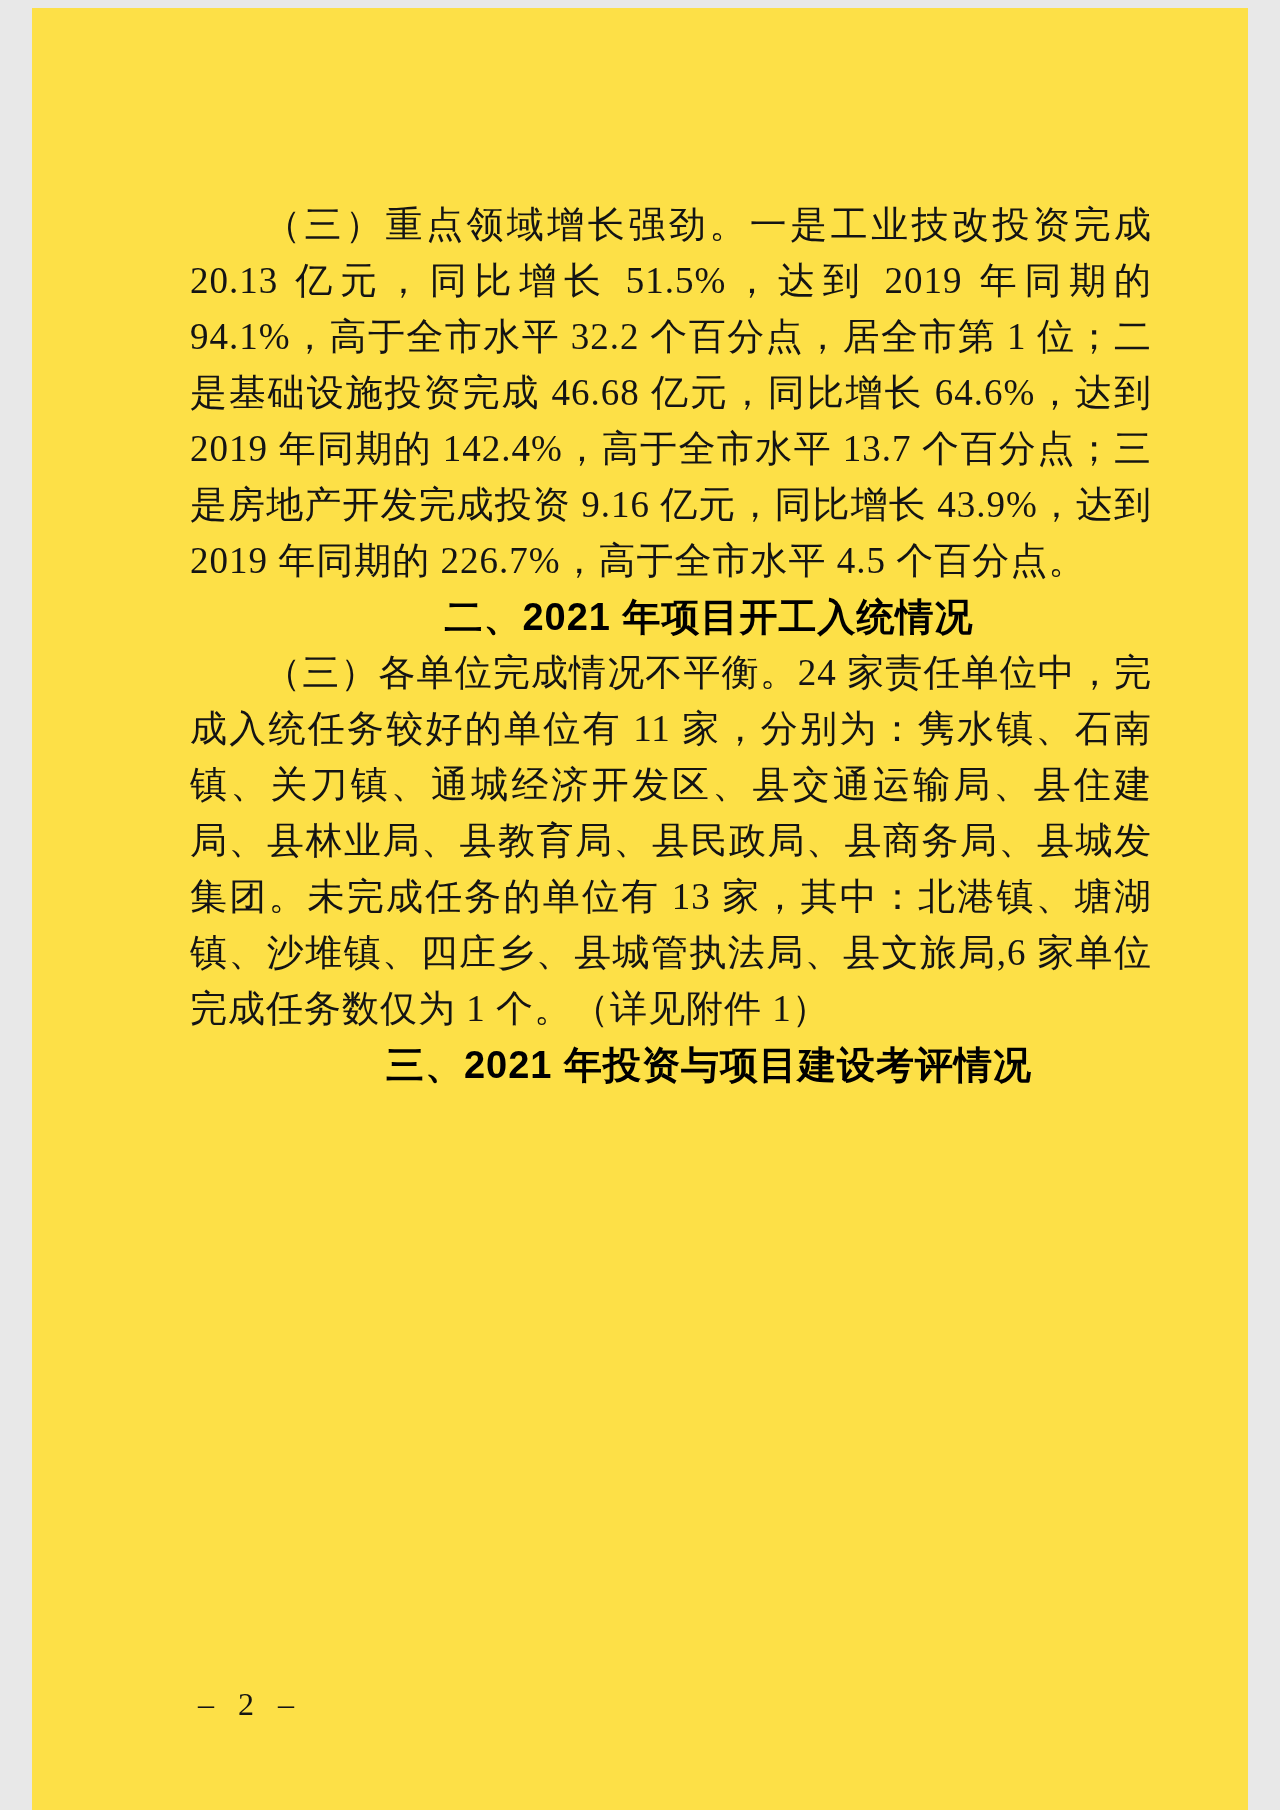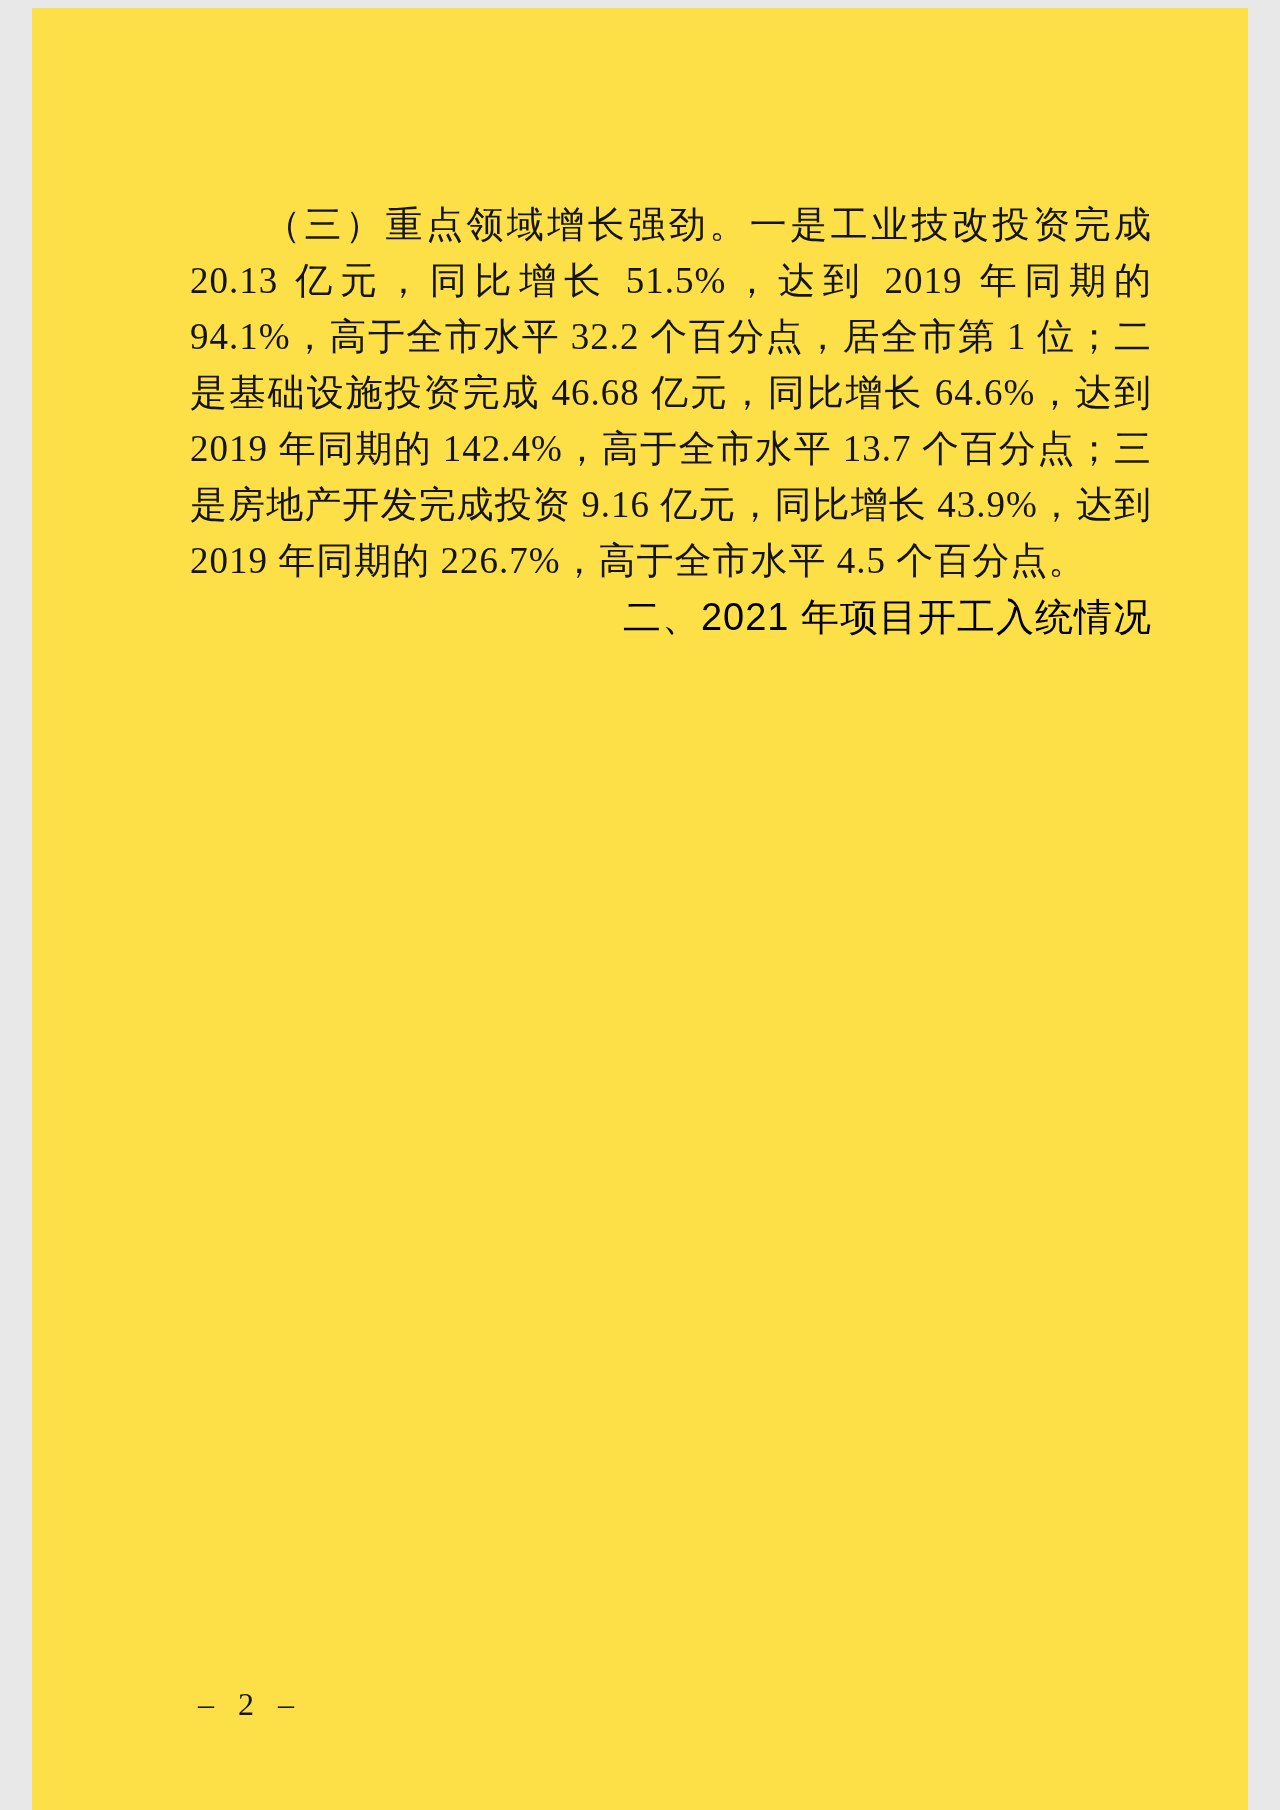--- a/index.html
+++ b/index.html
@@ -35,25 +35,25 @@
   }
   .para .lead {
     
     font-family: "Liberation Serif", serif;
   }
   .heading {
     margin: 0;
     padding: 0;
     text-indent: 2em;
     font-family: "Liberation Sans", sans-serif;
-    font-weight: normal;
+    font-weight: bold;
     font-size: 38px;
     line-height: 56px;
     letter-spacing: 1px;
-    text-align: right;
+    text-align: center;
     color: #000000;
   }
   .page-number {
     position: absolute;
     left: 166px;
     top: 1678px;
     font-size: 32px;
     line-height: 36px;
     letter-spacing: 8px;
     color: #141414;
@@ -65,19 +65,21 @@
 
 <div class="page">
   <div class="doc">
 
     <p class="para"><span class="lead">（三）重点领域增长强劲。</span><span>一是工业技改投资完成 20.13 亿元，同比增长 51.5%，达到 2019 年同期的 94.1%，高于全市水平 32.2 个百分点，居全市第 1 位；二是基础设施投资完成 46.68 亿元，同比增长 64.6%，达到 2019 年同期的 142.4%，高于全市水平 13.7 个百分点；三是房地产开发完成投资 9.16 亿元，同比增长 43.9%，达到 2019 年同期的 226.7%，高于全市水平 4.5 个百分点。</span></p>
 
     <h2 class="heading">二、2021 年项目开工入统情况</h2>
 
 
 
+    <p class="para"><span class="lead">（三）各单位完成情况不平衡。</span><span>24 家责任单位中，完成入统任务较好的单位有 11 家，分别为：隽水镇、石南镇、关刀镇、通城经济开发区、县交通运输局、县住建局、县林业局、县教育局、县民政局、县商务局、县城发集团。未完成任务的单位有 13 家，其中：北港镇、塘湖镇、沙堆镇、四庄乡、县城管执法局、县文旅局,6 家单位完成任务数仅为 1 个。（详见附件 1）</span></p>
 
+    <h2 class="heading">三、2021 年投资与项目建设考评情况</h2>
 
 
   </div>
 
   <div class="page-number">– 2 –</div>
 </div>
 
 </body></html>

